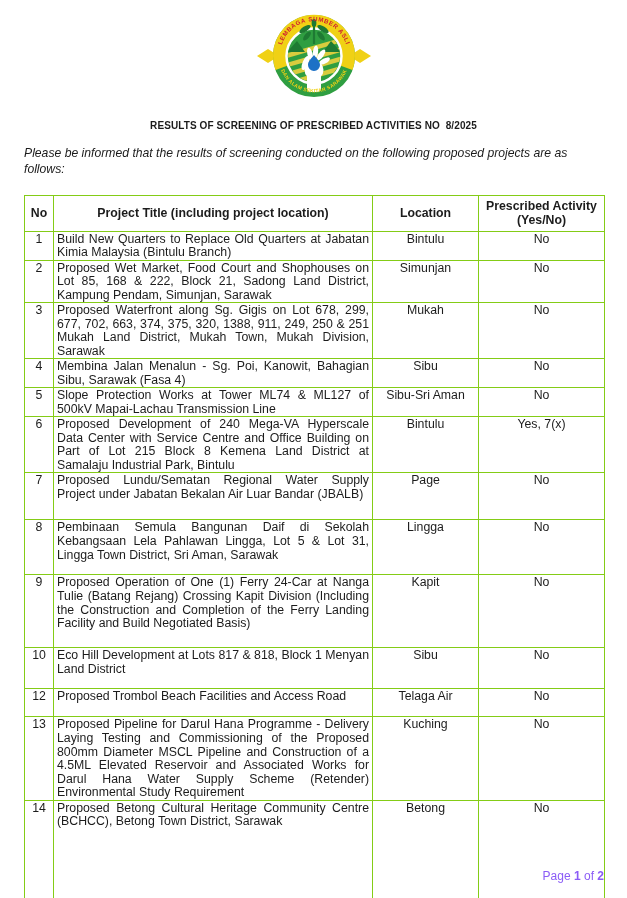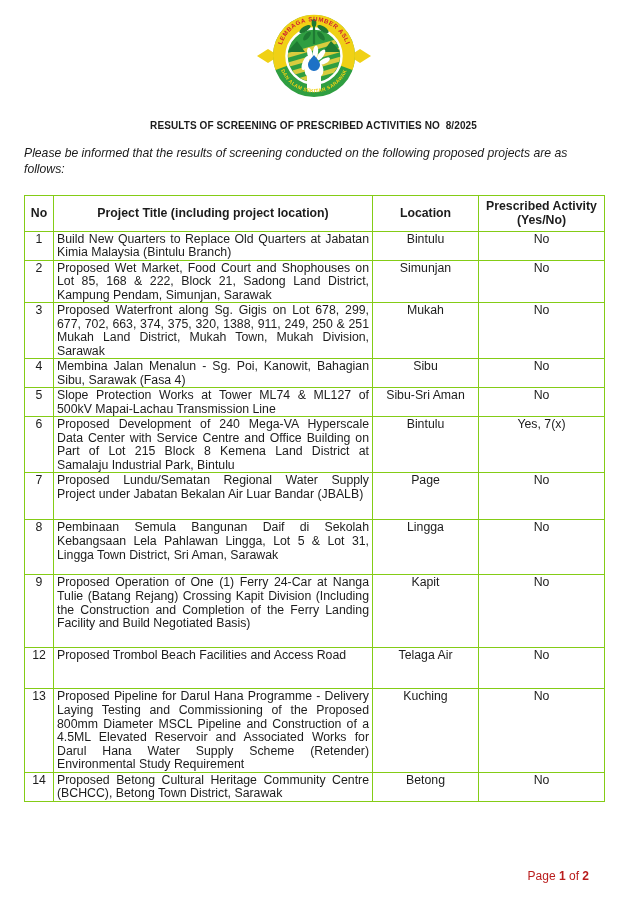--- a/index.html
+++ b/index.html
@@ -65,24 +65,24 @@
   tbody tr:nth-child(7){height:47px;}
   tbody tr:nth-child(8){height:55px;}
   tbody tr:nth-child(9){height:73px;}
   tbody tr:nth-child(10){height:41px;}
   tbody tr:nth-child(11){height:28px;}
   tbody tr:nth-child(12){height:28px;}
   tbody tr:nth-child(13){height:104px;}
   tbody tr:nth-child(14){height:38px;}
   .footer{
     position:absolute;
-    right:38px;
+    right:23px;
     top:869px;
     font-size:12px;
-    color:#b91c1c;
+    color:#8b5cf6;
   }
   .footer .num{font-weight:bold;}
 </style>
 </head>
 <body>
 
 <div class="page">
 
   <div class="logo-wrap">
     <svg width="122" height="86" viewBox="0 0 122 86" aria-hidden="true">
@@ -211,20 +211,26 @@
           <td class="c-loc">Lingga</td>
           <td class="c-pa">No</td>
         </tr>
         <tr>
           <td class="c-no">9</td>
           <td class="c-title">Proposed Operation of One (1) Ferry 24-Car at Nanga Tulie (Batang Rejang) Crossing Kapit Division (Including the Construction and Completion of the Ferry Landing Facility and Build Negotiated Basis)</td>
           <td class="c-loc">Kapit</td>
           <td class="c-pa">No</td>
         </tr>
         <tr>
+          <td class="c-no">10</td>
+          <td class="c-title">Eco Hill Development at Lots 817 &amp; 818, Block 1 Menyan Land District</td>
+          <td class="c-loc">Sibu</td>
+          <td class="c-pa">No</td>
+        </tr>
+        <tr>
           <td class="c-no">12</td>
           <td class="c-title">Proposed Trombol Beach Facilities and Access Road</td>
           <td class="c-loc">Telaga Air</td>
           <td class="c-pa">No</td>
         </tr>
         <tr>
           <td class="c-no">13</td>
           <td class="c-title">Proposed Pipeline for Darul Hana Programme - Delivery Laying Testing and Commissioning of the Proposed 800mm Diameter MSCL Pipeline and Construction of a 4.5ML Elevated Reservoir and Associated Works for Darul Hana Water Supply Scheme (Retender) Environmental Study Requirement</td>
           <td class="c-loc">Kuching</td>
           <td class="c-pa">No</td>

